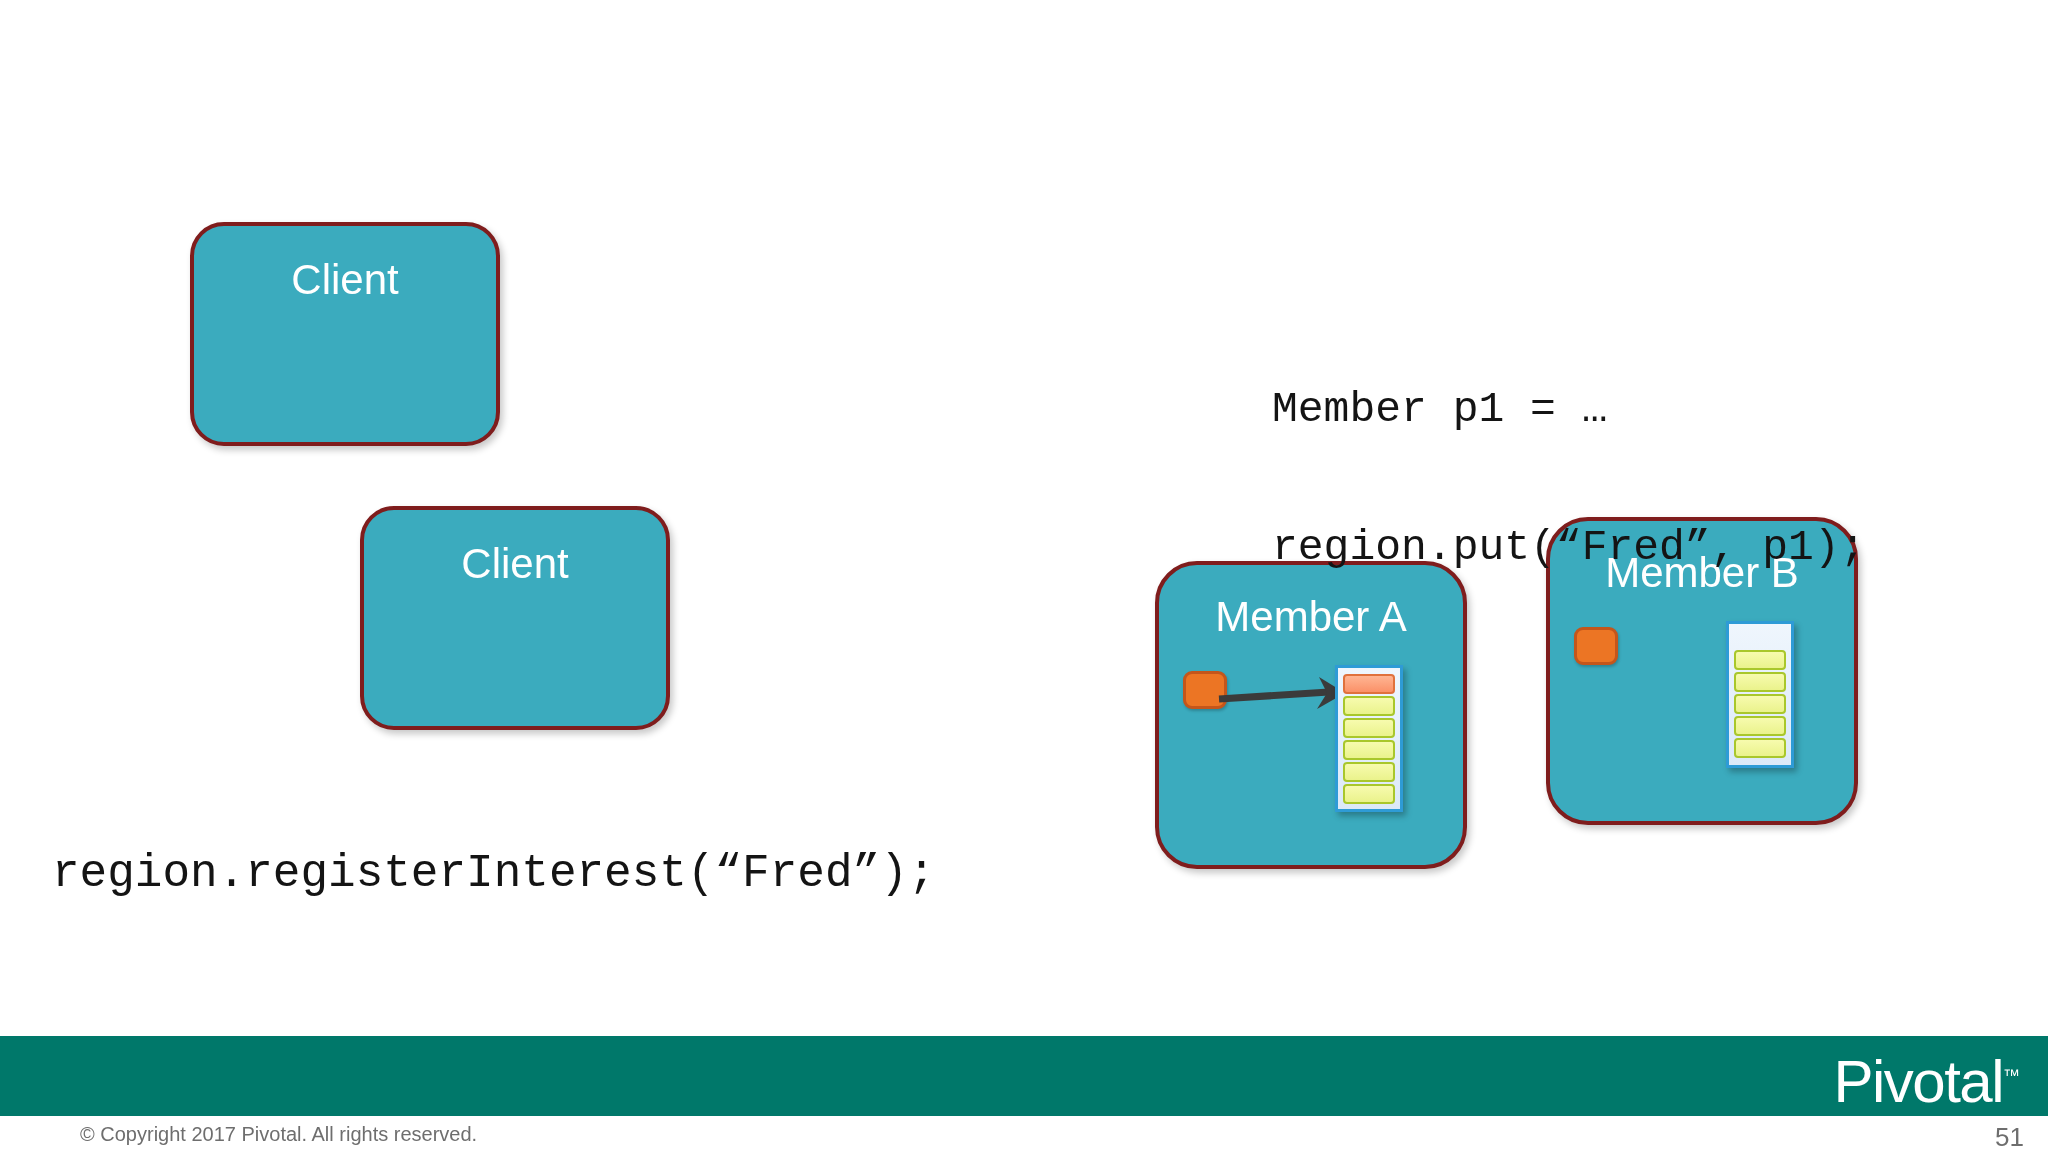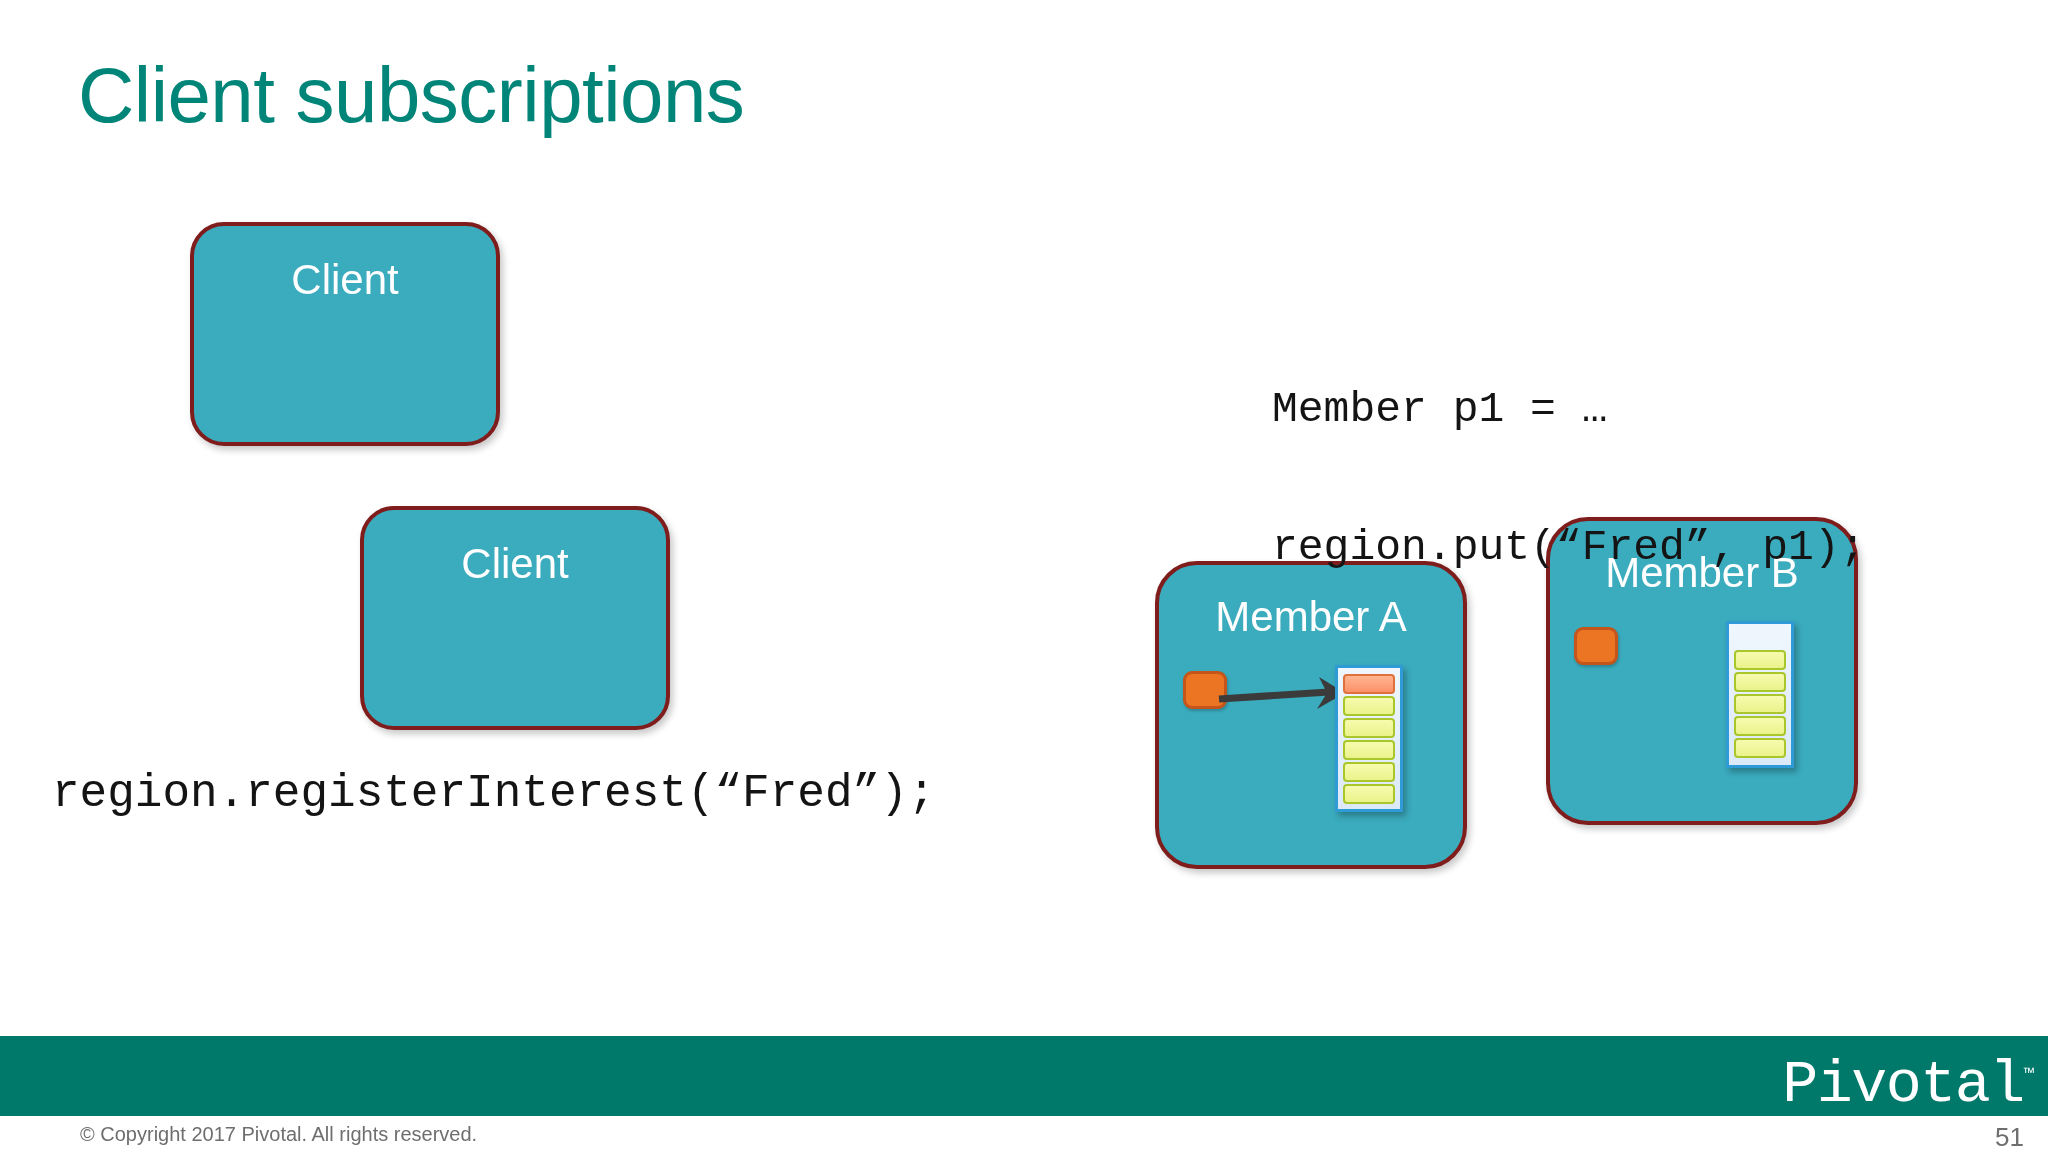--- a/index.html
+++ b/index.html
@@ -119,37 +119,37 @@
   .code-text {
     position: absolute;
     font-family: "Liberation Mono", "DejaVu Sans Mono", monospace;
     color: #141414;
     font-size: 44px;
     line-height: 1.07;
     white-space: pre;
   }
   #code-right { left: 1272px; top: 295px; font-size: 43px; }
   #code-right .code-line { display: block; }
-  #code-bottom { left: 52px; top: 770px; font-size: 46px; }
+  #code-bottom { left: 52px; top: 850px; font-size: 46px; }
 
   
   #footer-bar {
     position: absolute;
     left: 0;
     top: 1036px;
     width: 2048px;
     height: 80px;
     background: #00786A;
   }
   #pivotal-logo {
     position: absolute;
-    right: 14px;
+    right: 28px;
     top: 1038px;
     color: #ffffff;
-    font-family: Liberation Mono, monospace;
+    font-family: Liberation Sans, sans-serif;
     font-size: 60px;
     font-weight: 400;
     letter-spacing: -1.5px;
     line-height: 76px;
     white-space: nowrap;
   }
   #pivotal-tm {
     font-size: 17px;
     vertical-align: super;
     letter-spacing: 0;
@@ -170,21 +170,20 @@
     font-size: 26px;
     color: #6E6E6E;
     font-family: "Liberation Sans", sans-serif;
   }
 </style>
 </head>
 <body>
 
 <div id="slide">
 
-  <div id="slide-title">Client subscriptions</div>
 
   <div id="client-box-1" class="node-box client-box">
     <div class="node-label">Client</div>
   </div>
 
   <div id="client-box-2" class="node-box client-box">
     <div class="node-label">Client</div>
   </div>
 
   <div id="member-box-a" class="node-box member-box">

